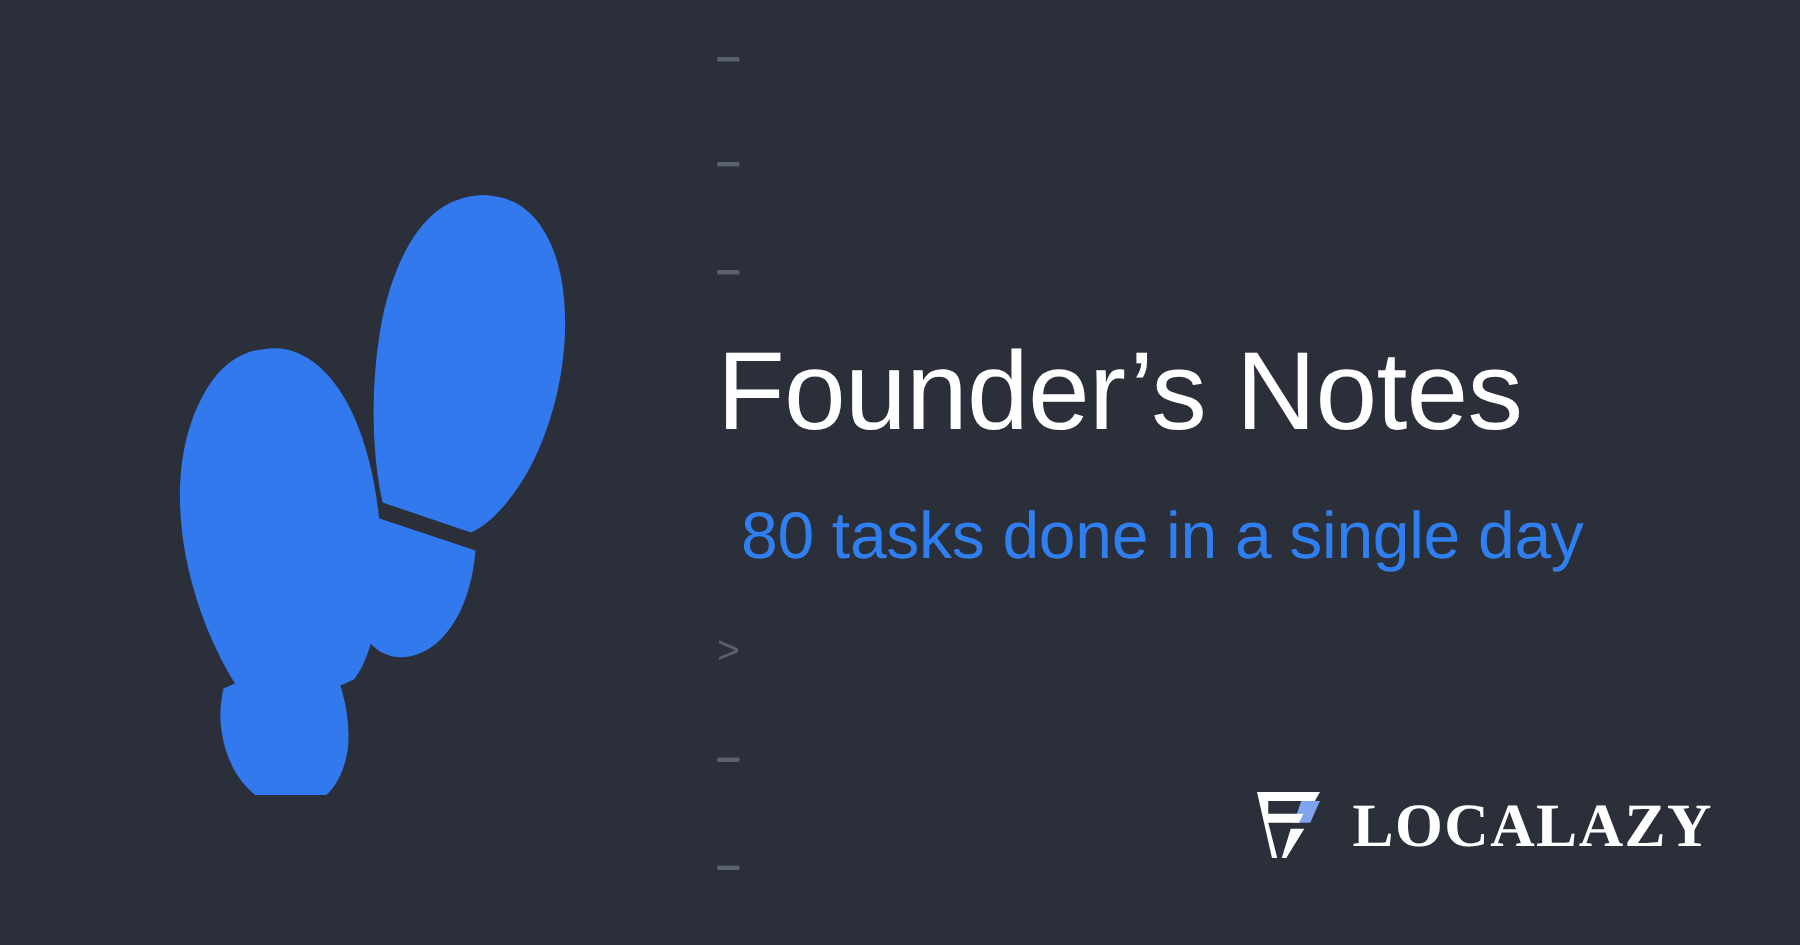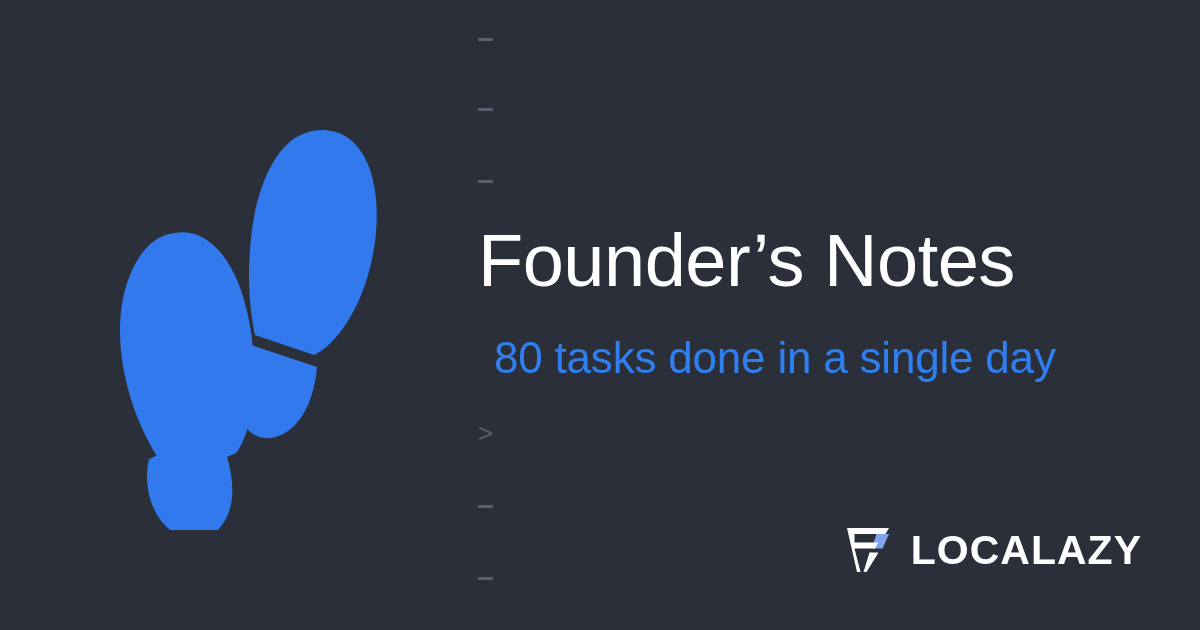--- a/index.html
+++ b/index.html
@@ -98,21 +98,21 @@
     display: flex;
     align-items: center;
     gap: 18px;
   }
   .brand-mark {
     width: 48px;
     height: 50px;
     display: block;
   }
   .brand-wordmark {
-    font-family: Liberation Sans, sans-serif;
+    font-family: Liberation Serif, serif;
     font-size: 41px;
     font-weight: 700;
     letter-spacing: 1px;
     color: #ffffff;
     line-height: 1;
   }
 </style>
 </head>
 <body>
 

